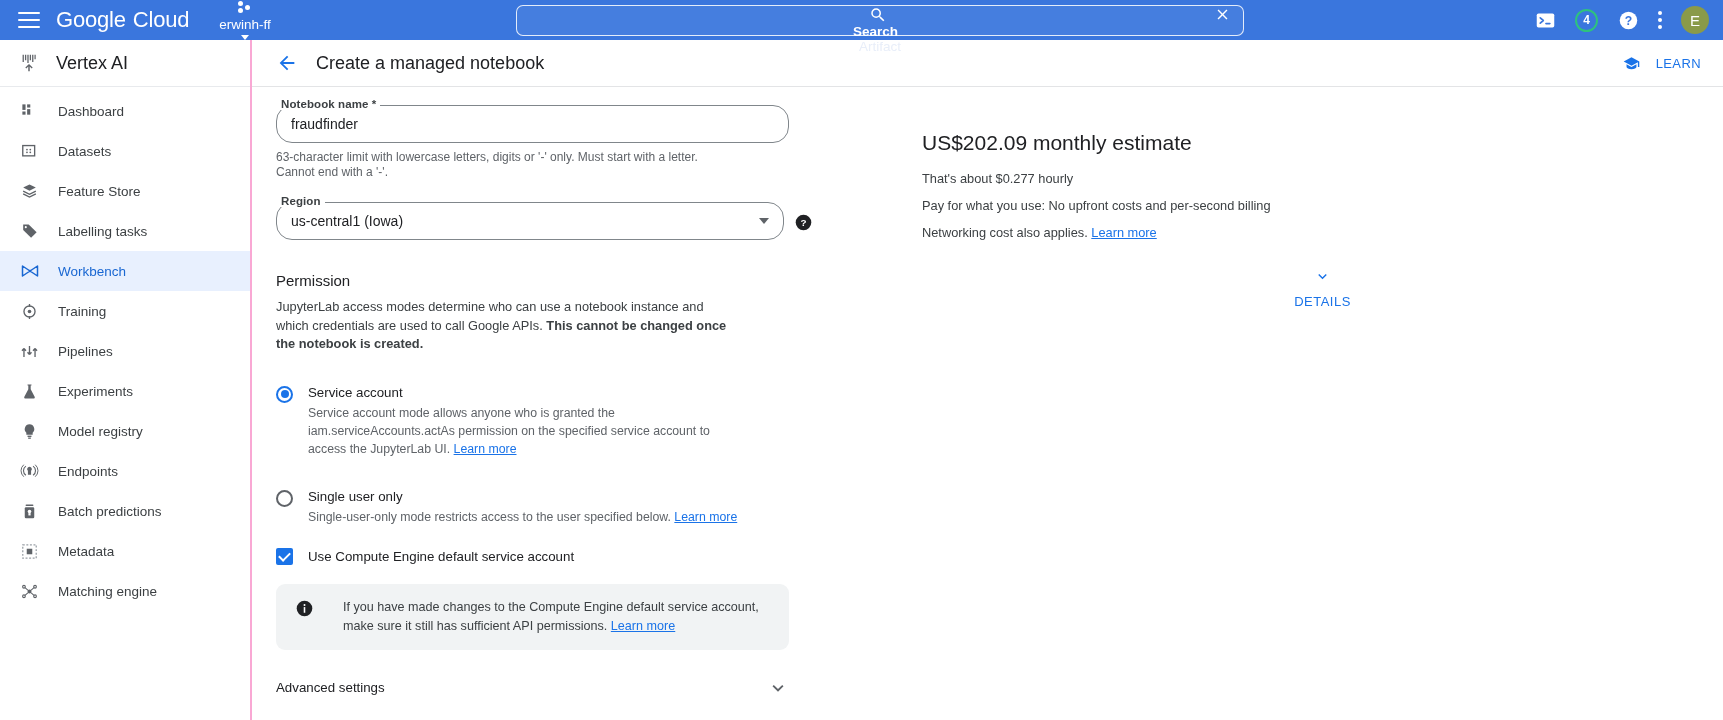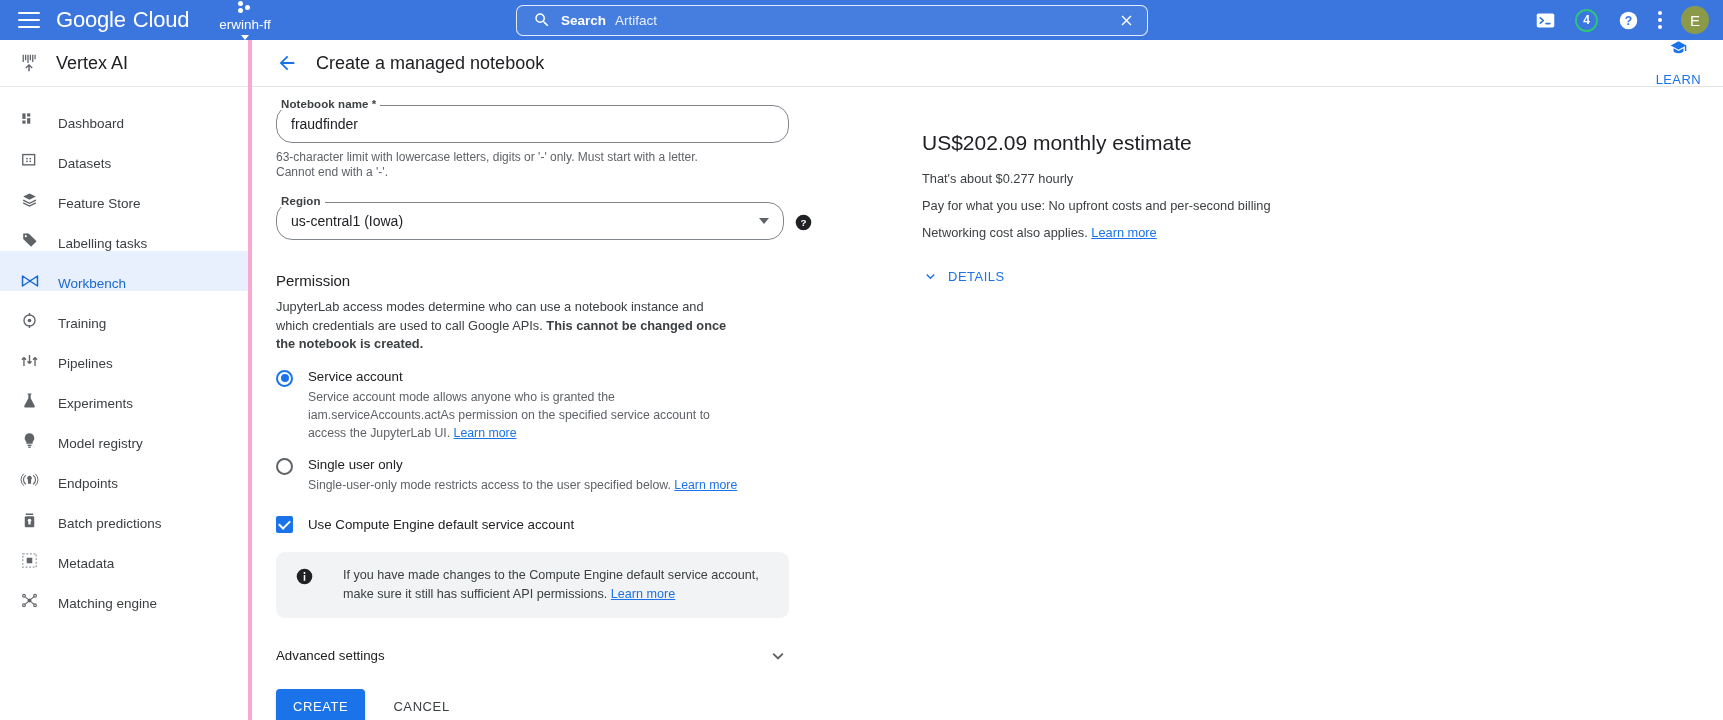--- a/index.html
+++ b/index.html
@@ -37,25 +37,25 @@
   .proj-icon { position: relative; width: 14px; height: 14px; }
   .proj-icon i { position: absolute; background: #fff; border-radius: 50%; display: block; }
   .proj-icon i:nth-child(1) { width: 5px; height: 5px; left: 0; top: 1px; }
   .proj-icon i:nth-child(2) { width: 5px; height: 5px; left: 0; top: 8px; }
   .proj-icon i:nth-child(3) { width: 5px; height: 5px; left: 7px; top: 4.5px; }
   .caret-down {
     width: 0; height: 0; border-left: 4.5px solid transparent;
     border-right: 4.5px solid transparent; border-top: 5px solid #fff;
   }
   .searchwrap {
-    position: absolute; left: 516px; width: 632px; height: 31px;
+    position: absolute; left: 516px; width: 728px; height: 31px;
     background: rgba(255,255,255,0.06);
     border: 1px solid rgba(255,255,255,0.85);
     border-radius: 7px;
-    display: flex; align-items: center; padding: 0 10px;
+    display: flex; align-items: center; padding: 0 10px; flex-direction: column;
   }
   .search-ico { width: 18px; height: 18px; margin: 0 10px 0 6px; flex: none; }
   .search-label { color: #fff; font-size: 13.5px; font-weight: 700; margin-right: 9px; }
   .search-val { color: #e8eef9; font-size: 13.5px; font-weight: 400; }
   .search-clear {
     position: absolute; right: 12px; width: 17px; height: 17px; cursor: pointer;
   }
   .topright {
     position: absolute; right: 14px; display: flex; align-items: center; gap: 19px;
   }
@@ -75,30 +75,30 @@
     display: flex; align-items: center; justify-content: center;
     cursor: pointer;
   }
 
   
   .body-row { display: flex; height: 680px; }
 
   
   .sidebar {
     width: 252px; flex: none; height: 680px;
-    border-right: 4px solid #f9a8d4;
+    border-right: 2px solid #f9a8d4;
     background: #fff; overflow: hidden;
   }
   .sb-head {
     height: 47px; display: flex; align-items: center; gap: 16px;
     padding-left: 18px; border-bottom: 1px solid #e8eaed;
   }
   .sb-title { font-size: 18px; color: #202124; font-weight: 400; }
   .sb-item {
-    height: 40px; display: flex; align-items: flex-end; gap: 18px;
+    height: 40px; display: flex; align-items: center; gap: 18px;
     padding-left: 19px; color: #3c4043; font-size: 13.5px;
     cursor: pointer;
   }
   .sb-item .ico { width: 21px; height: 21px; flex: none; display:flex; align-items:center; justify-content:center;}
   .sb-item.active {
     background: #e8f0fe; color: #1967d2;
     border-right: none;
   }
   .sb-list { padding-top: 4px; }
 
@@ -106,21 +106,21 @@
   .main { flex: 1; height: 680px; display: flex; flex-direction: column; }
   .page-head {
     height: 47px; display: flex; align-items: center;
     border-bottom: 1px solid #e3e4e6; padding: 0 18px;
     position: relative;
   }
   .back-arrow { width: 22px; height: 22px; margin-left: 6px; margin-right: 18px; cursor: pointer; }
   .page-title { font-size: 18px; font-weight: 400; color: #202124; }
   .learn-btn {
     position: absolute; right: 22px; display: flex; align-items: center; gap: 16px;
-    color: #1a73e8; font-size: 13px; font-weight: 500; letter-spacing: .4px; cursor: pointer; flex-direction: column;
+    color: #1a73e8; font-size: 13px; font-weight: 500; letter-spacing: .4px; cursor: pointer;
   }
 
   .content { flex: 1; display: flex; padding-top: 18px; overflow: hidden; }
   .left-col { width: 560px; flex: none; padding-left: 24px; }
   .right-col { flex: 1; padding-left: 110px; padding-top: 26px; }
 
   
   .mfield { position: relative; margin-bottom: 2px; }
   .mfield .box {
     height: 38px; border: 1px solid #80868b; border-radius: 16px;
@@ -141,21 +141,21 @@
   .drop-caret {
     width: 0; height: 0; border-left: 5px solid transparent;
     border-right: 5px solid transparent; border-top: 6px solid #5f6368;
     margin-left: auto; cursor: pointer;
   }
 
   .sec-title { font-size: 15px; font-weight: 500; color: #202124; margin: 30px 0 9px; }
   .sec-desc { font-size: 12.8px; color: #3c4043; line-height: 18.5px; width: 460px; margin-top: 9px; }
   .sec-desc b { font-weight: 700; }
 
-  .radio-row { display: flex; align-items: flex-start; margin-top: 15px; }
+  .radio-row { display: flex; align-items: flex-start; margin-top: 31px; }
   .radio {
     width: 17px; height: 17px; border-radius: 50%; border: 2px solid #5f6368;
     flex: none; margin-right: 15px; margin-top: 1px; position: relative; cursor: pointer;
   }
   .radio.on { border-color: #1a73e8; }
   .radio.on::after {
     content: ''; position: absolute; left: 50%; top: 50%;
     transform: translate(-50%,-50%);
     width: 8px; height: 8px; border-radius: 50%; background: #1a73e8;
   }
@@ -205,20 +205,21 @@
     font-family: "Liberation Sans", sans-serif;
   }
 
   
   .est-title { font-size: 21px; font-weight: 400; color: #202124; margin-bottom: 16px; }
   .est-line { font-size: 12.8px; color: #3c4043; margin-bottom: 12px; }
   .details-row {
     display: flex; align-items: center; gap: 9px; margin-top: 28px;
     color: #1a73e8; font-size: 13px; font-weight: 500; letter-spacing: .5px;
     cursor: pointer;
+    flex-direction: column;
   }
 </style>
 </head>
 <body>
 
 <div class="topbar">
   <div class="hamburger">
     <span></span>
       <span></span>
       <span></span>

